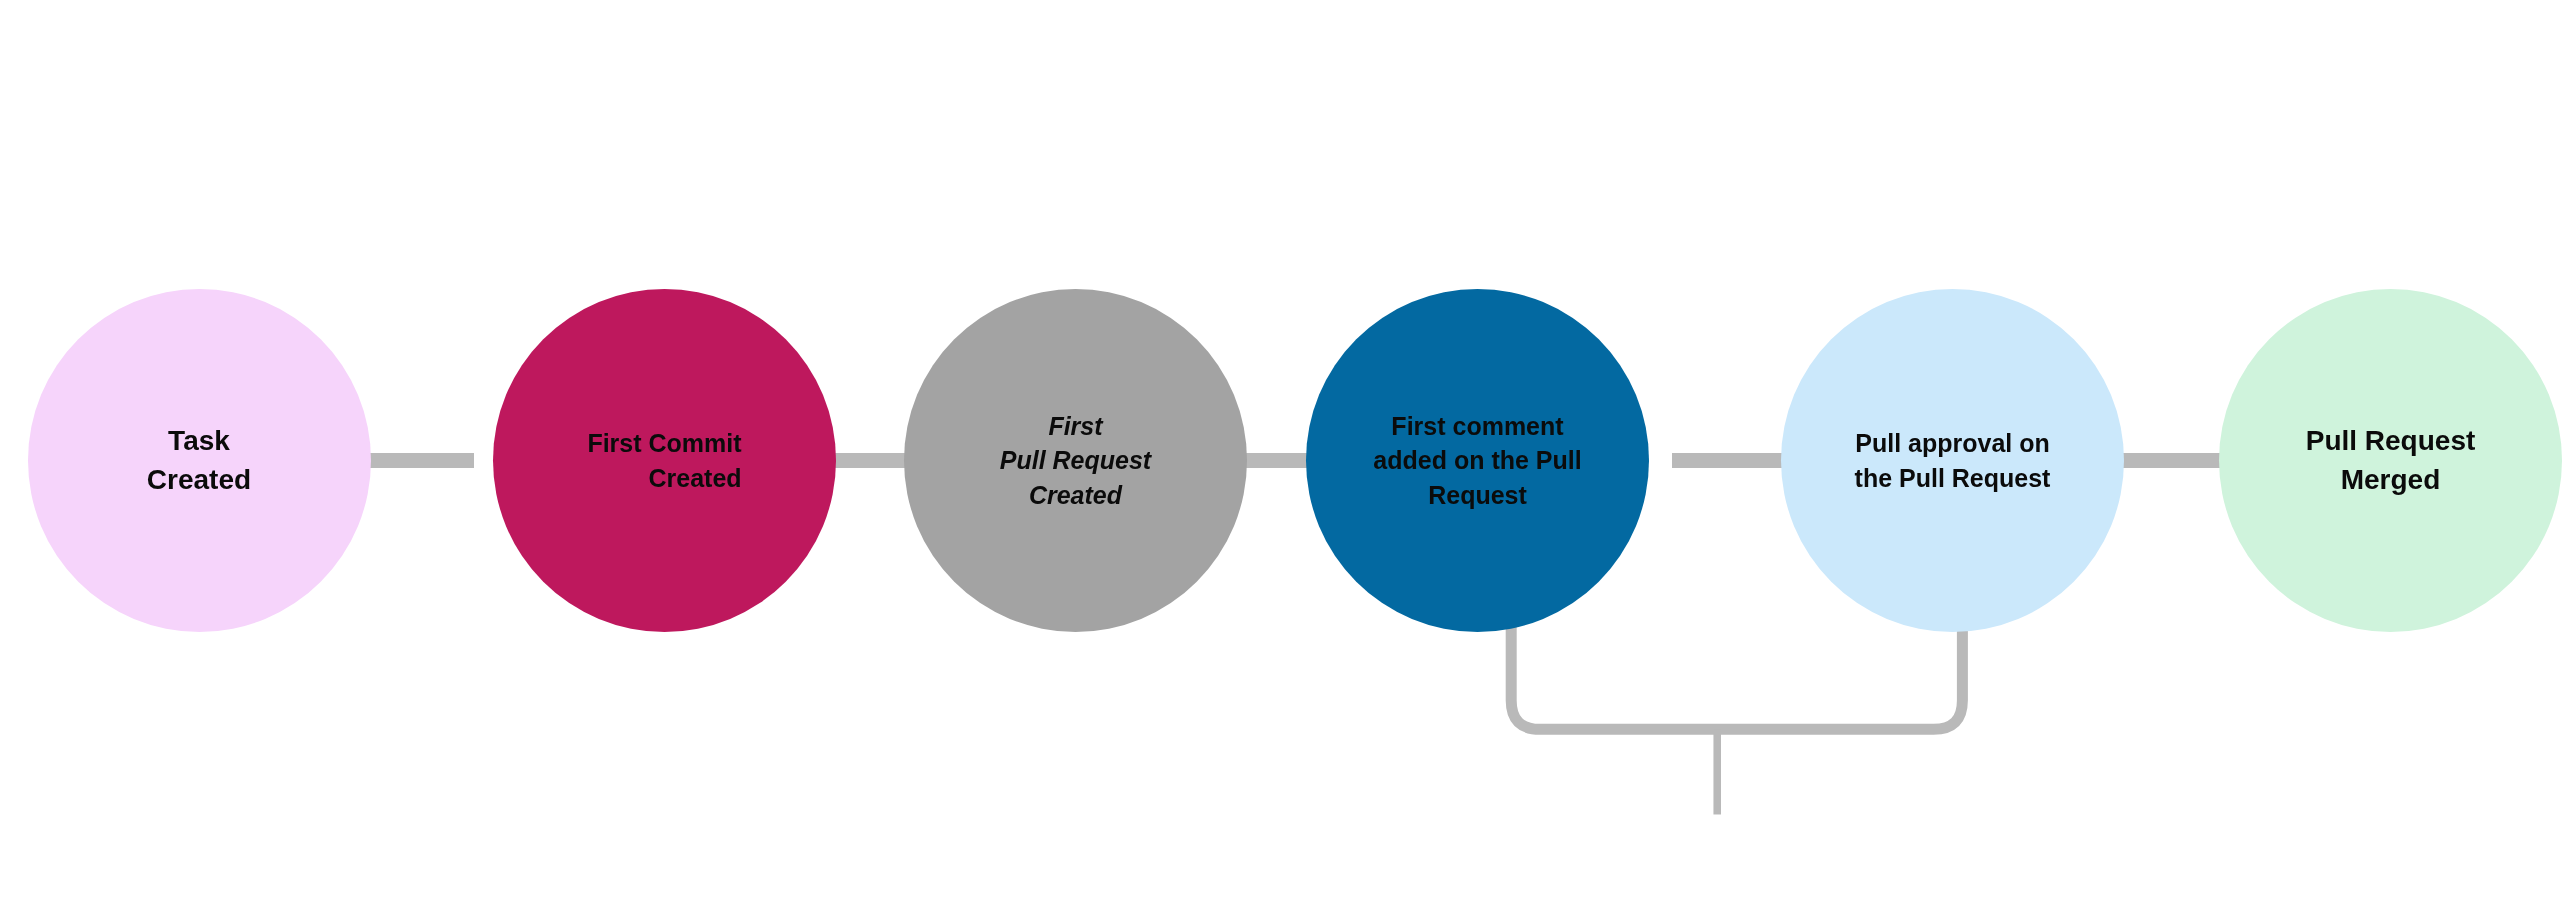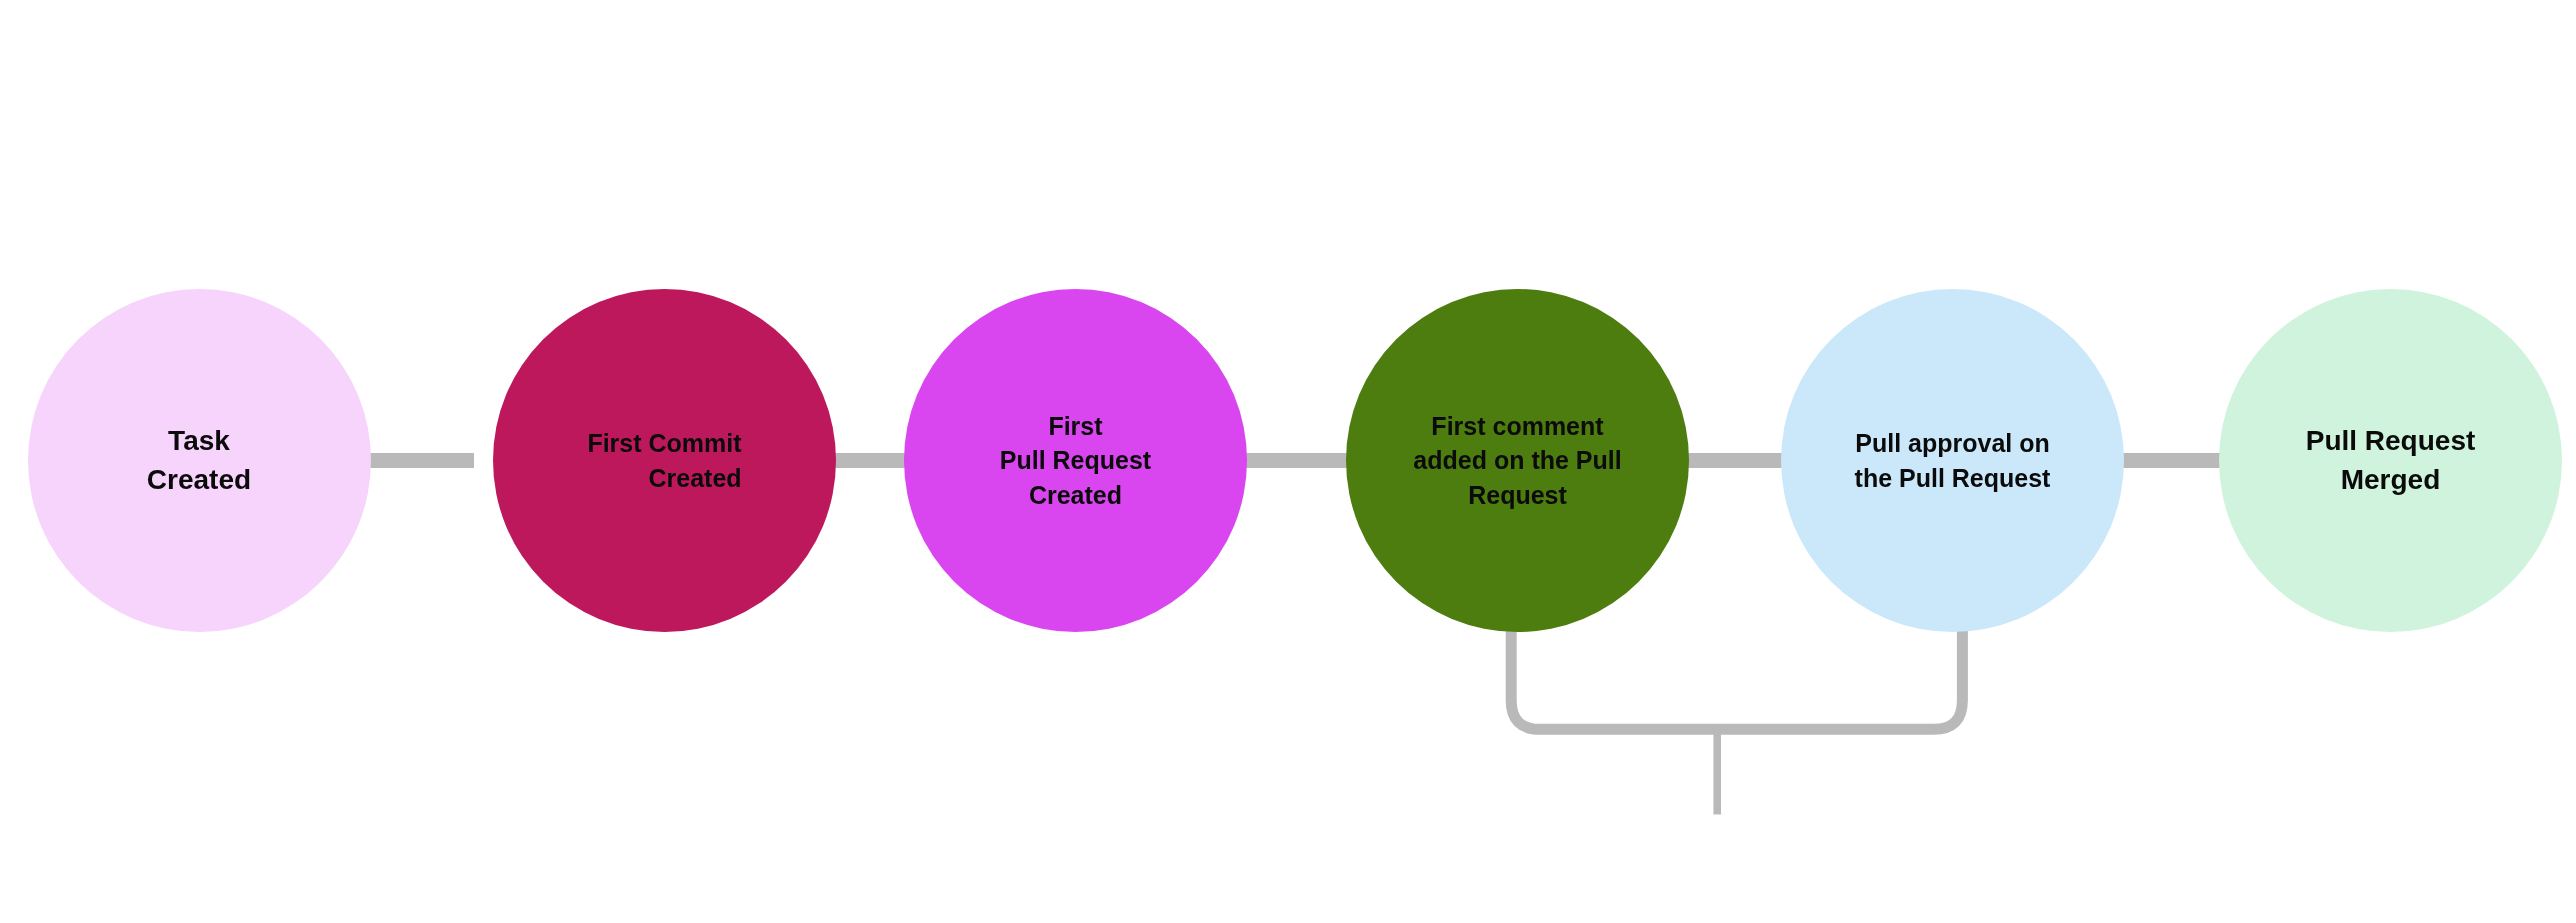--- a/index.html
+++ b/index.html
@@ -127,27 +127,27 @@
   <div class="stage-circle" style="left:27.5px;background:#f6d4fb;">
     <span class="stage-label size-lg">Task
 Created</span>
   </div>
 
   <div class="stage-circle" style="left:493px;background:#be185d;text-align:right;">
     <span class="stage-label size-md">First Commit
 Created</span>
   </div>
 
-  <div class="stage-circle" style="left:904px;background:#d946ef;">
+  <div class="stage-circle" style="left:904px;background:#a3a3a3;font-style:italic;">
     <span class="stage-label size-md">First
 Pull Request
 Created</span>
   </div>
 
-  <div class="stage-circle" style="left:1346px;background:#4d7c0f;">
+  <div class="stage-circle" style="left:1306px;background:#0369a1;">
     <span class="stage-label size-md">First comment
 added on the Pull
 Request</span>
   </div>
 
   <div class="stage-circle" style="left:1781px;background:#cbe8fb;">
     <span class="stage-label size-md">Pull approval on
 the Pull Request</span>
   </div>
 

